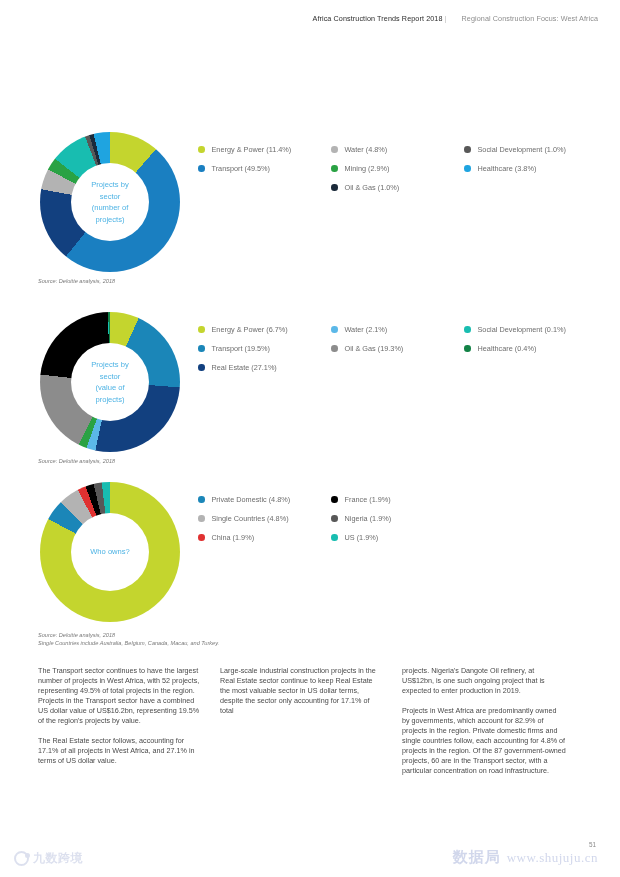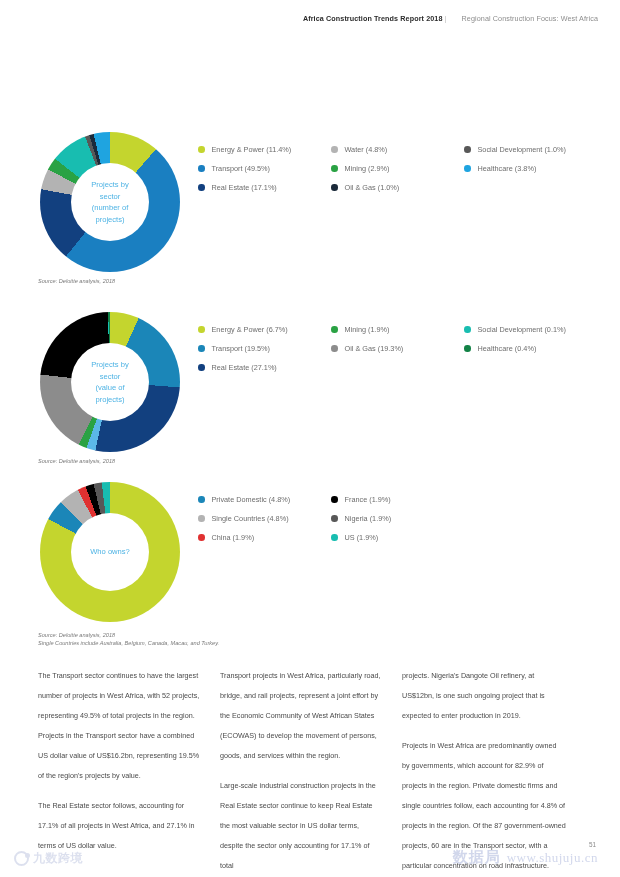--- a/index.html
+++ b/index.html
@@ -10,21 +10,21 @@
     overflow: hidden;
   }
   .page { position: relative; width: 620px; height: 877px; background: #fff; }
 
   
   .header {
     position: absolute; top: 14px; right: 22px;
     font-size: 7.2px; letter-spacing: 0.1px;
     white-space: nowrap;
   }
-  .header .bold { font-weight: bold; color: #2b2b2b; margin-left: 13px; }
+  .header .bold { font-weight: normal; color: #2b2b2b; margin-left: 13px; }
   .header .sep { color: #b9b9b9; padding: 0 2px; }
   .header .light { color: #8d8d8d; padding-left: 13px; }
 
   
   .chart-block { position: absolute; left: 0; width: 620px; }
   .block1 { top: 132px; }
   .block2 { top: 312px; }
   .block3 { top: 482px; }
 
   .donut-wrap { position: absolute; left: 40px; top: 0; width: 140px; height: 140px; }
@@ -77,21 +77,21 @@
   .src3 { top: 631px; }
 
   
   .body-cols {
     position: absolute; left: 38px; top: 666px;
     width: 548px; height: 165px;
     display: flex; gap: 0;
   }
   .body-col { width: 182px; padding-right: 18px; }
   .body-col p {
-    font-size: 7.2px; line-height: 20px; color: #4a4a4a;
+    font-size: 7.2px; line-height: 10px; color: #4a4a4a;
     margin-bottom: 10px;
   }
 
   
   .page-number {
     position: absolute; right: 24px; top: 841px;
     font-size: 6.4px; color: #8a8a8a;
   }
   .wm-right {
     position: absolute; right: 22px; top: 848px;
@@ -148,24 +148,20 @@
     <div class="legend" id="legend1">
         <div class="legend-col lc1">
           <div class="legend-item">
             <span class="dot" style="background: rgb(196, 213, 46);"></span>
             <span>Energy &amp; Power (11.4%)</span>
           </div>
           <div class="legend-item">
             <span class="dot" style="background: rgb(26, 127, 193);"></span>
             <span>Transport (49.5%)</span>
           </div>
-          <div class="legend-item">
-            <span class="dot" style="background: rgb(18, 64, 127);"></span>
-            <span>Real Estate (17.1%)</span>
-          </div>
         </div>
         <div class="legend-col lc2">
           <div class="legend-item">
             <span class="dot" style="background: rgb(179, 179, 179);"></span>
             <span>Water (4.8%)</span>
           </div>
           <div class="legend-item">
             <span class="dot" style="background: rgb(42, 162, 68);"></span>
             <span>Mining (2.9%)</span>
           </div>
@@ -209,22 +205,22 @@
             <span class="dot" style="background: rgb(27, 134, 184);"></span>
             <span>Transport (19.5%)</span>
           </div>
           <div class="legend-item">
             <span class="dot" style="background: rgb(18, 64, 127);"></span>
             <span>Real Estate (27.1%)</span>
           </div>
         </div>
         <div class="legend-col lc2">
           <div class="legend-item">
-            <span class="dot" style="background: rgb(42, 162, 68);"></span>
-            <span>Mining (1.9%)</span>
+            <span class="dot" style="background: rgb(91, 184, 232);"></span>
+            <span>Water (2.1%)</span>
           </div>
           <div class="legend-item">
             <span class="dot" style="background: rgb(140, 140, 140);"></span>
             <span>Oil &amp; Gas (19.3%)</span>
           </div>
         </div>
         <div class="legend-col lc3">
           <div class="legend-item">
             <span class="dot" style="background: rgb(24, 189, 176);"></span>
             <span>Social Development  (0.1%)</span>
@@ -279,21 +275,20 @@
   </div>
   <div class="source src3" style="white-space: pre-line;">Source: Deloitte analysis, 2018
 Single Countries include Australia, Belgium, Canada, Macau, and Turkey.</div>
 
   <div class="body-cols">
     <div class="body-col" id="bodycol1">
         <p>The Transport sector continues to have the largest number of projects in West Africa, with 52 projects, representing 49.5% of total projects in the region. Projects in the Transport sector have a combined US dollar value of US$16.2bn, representing 19.5% of the region's projects by value.</p>
         <p>The Real Estate sector follows, accounting for 17.1% of all projects in West Africa, and 27.1% in terms of US dollar value.</p>
       </div>
     <div class="body-col" id="bodycol2">
-        <p>Transport projects in West Africa, particularly road, bridge, and rail projects, represent a joint effort by the Economic Community of West African States (ECOWAS) to develop the movement of persons, goods, and services within the region.</p>
         <p>Large-scale industrial construction projects in the Real Estate sector continue to keep Real Estate the most valuable sector in US dollar terms, despite the sector only accounting for 17.1% of total</p>
       </div>
     <div class="body-col" id="bodycol3">
         <p>projects. Nigeria's Dangote Oil refinery, at US$12bn, is one such ongoing project that is expected to enter production in 2019.</p>
         <p>Projects in West Africa are predominantly owned by governments, which account for 82.9% of projects in the region. Private domestic firms and single countries follow, each accounting for 4.8% of projects in the region. Of the 87 government-owned projects, 60 are in the Transport sector, with a particular concentration on road infrastructure.</p>
       </div>
   </div>
 
   <div class="page-number">51</div>
   <div class="wm-right">

